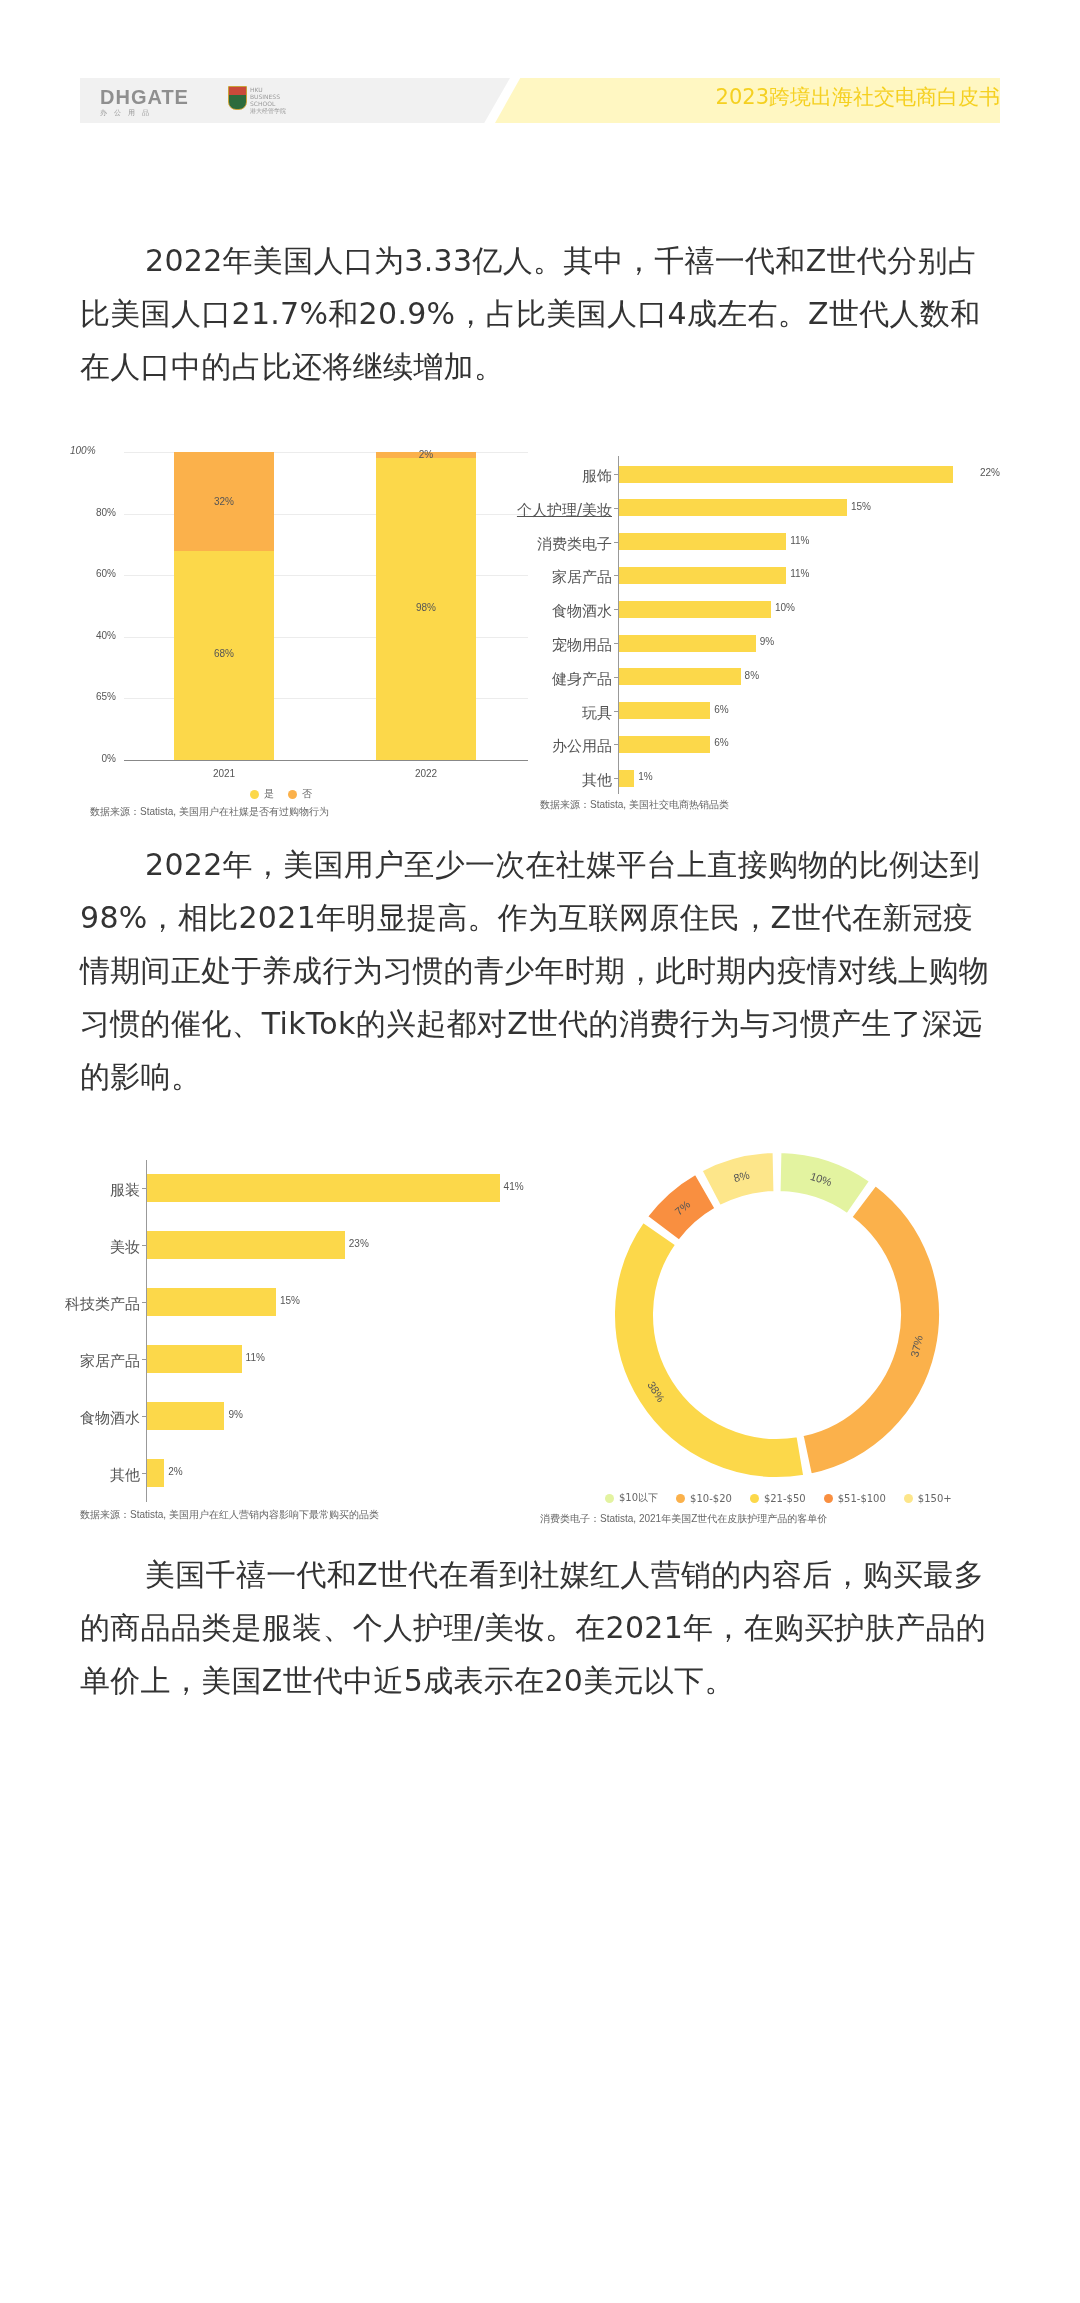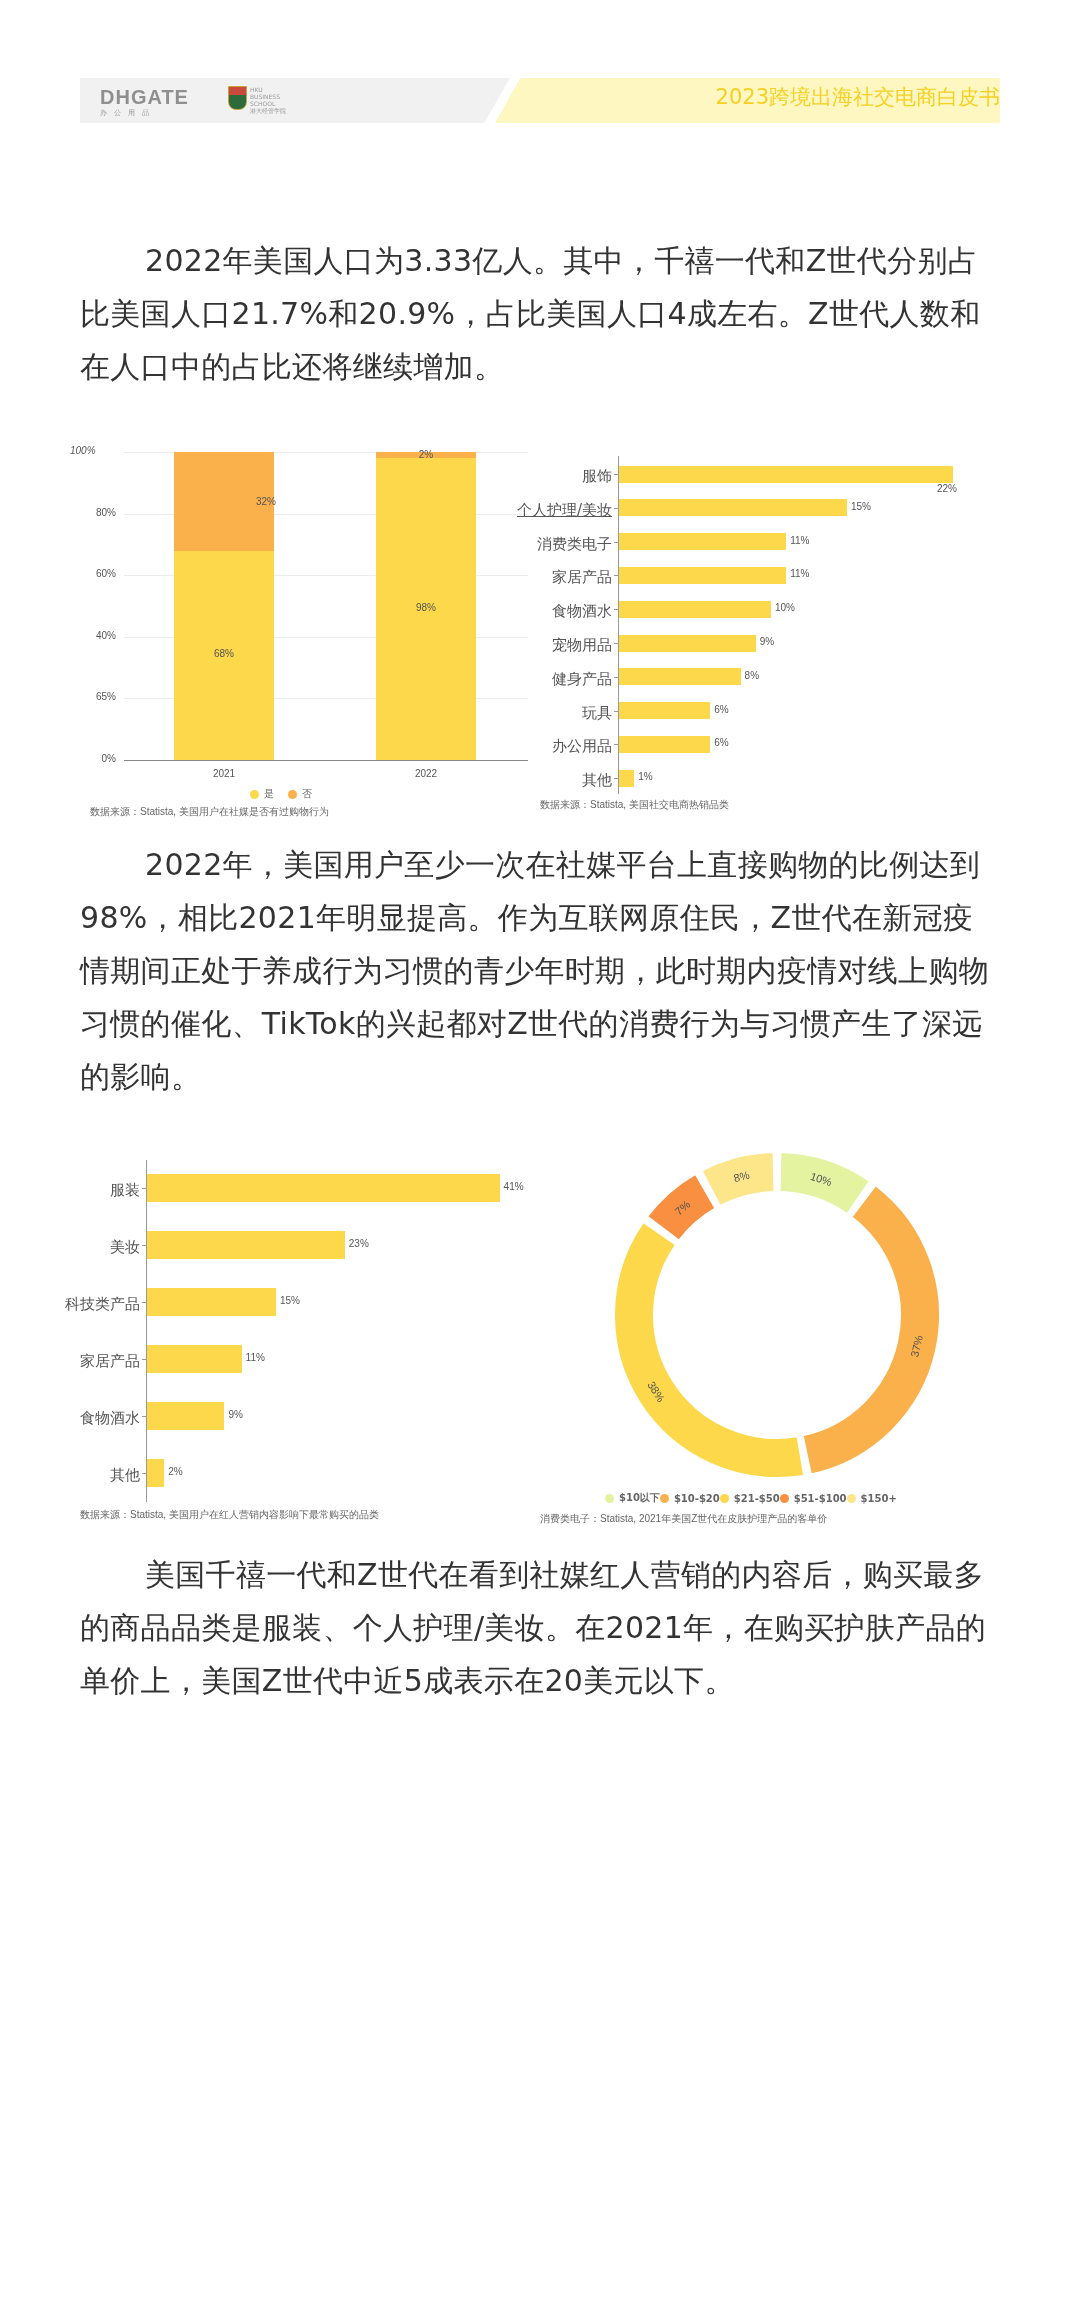--- a/index.html
+++ b/index.html
@@ -55,21 +55,21 @@
       <div class="grid" style="position: absolute; left: 54px; top: 145.2px; width: 404px;"></div>
       <div class="tick" style="position: absolute; left: 0px; top: 138.2px; width: 46px; text-align: right;">60%</div>
       <div class="grid" style="position: absolute; left: 54px; top: 83.6px; width: 404px;"></div>
       <div class="tick" style="position: absolute; left: 0px; top: 76.6px; width: 46px; text-align: right;">80%</div>
       <div class="grid" style="position: absolute; left: 54px; top: 22px; width: 404px;"></div>
       <div class="tick" style="position: absolute; left: 0px; top: 15px; width: 46px; text-align: left; font-style: italic;">100%</div>
       <div style="position: absolute; left: 54px; top: 330px; width: 404px; height: 1px; background: rgb(136, 136, 136);"></div>
       <div class="bar-yellow" style="position: absolute; left: 104px; top: 120.56px; width: 100px; height: 209.44px;"></div>
       <div class="bar-orange" style="position: absolute; left: 104px; top: 22px; width: 100px; height: 98.56px;"></div>
       <div class="blab" style="position: absolute; left: 104px; top: 218.28px; width: 100px; text-align: center;">68%</div>
-      <div class="blab" style="position: absolute; left: 104px; top: 66.28px; width: 100px; text-align: center; padding-left: 42px;">32%</div>
+      <div class="blab" style="position: absolute; left: 104px; top: 66.28px; width: 100px; text-align: center;">32%</div>
       <div class="tick" style="position: absolute; left: 104px; top: 338px; width: 100px; text-align: center;">2021</div>
       <div class="bar-yellow" style="position: absolute; left: 306px; top: 28.16px; width: 100px; height: 301.84px;"></div>
       <div class="bar-orange" style="position: absolute; left: 306px; top: 22px; width: 100px; height: 6.16px;"></div>
       <div class="blab" style="position: absolute; left: 306px; top: 172.08px; width: 100px; text-align: center;">98%</div>
       <div class="blab" style="position: absolute; left: 306px; top: 19.16px; width: 100px; text-align: center;">2%</div>
       <div class="tick" style="position: absolute; left: 306px; top: 338px; width: 100px; text-align: center;">2022</div>
       <div style="position: absolute; left: 180px; top: 357px; display: flex; gap: 14px;">
         <div class="legend-item">
           <span class="dot" style="background:#fcd84a"></span>
           <span>是</span>
@@ -82,21 +82,21 @@
       <div class="src" style="position: absolute; left: 20px; top: 375px; white-space: nowrap;">数据来源：Statista, 美国用户在社媒是否有过购物行为</div>
     </div>
 </div>
 
 <div class="abs" style="left:530px;top:440px;width:480px;height:380px;">
   <div id="c2" style="position:relative;width:480px;height:380px;">
       <div style="position: absolute; left: 88px; top: 16px; width: 1px; height: 338px; background: rgb(153, 153, 153);"></div>
       <div class="cat" style="position: absolute; right: 398px; top: 27px;">服饰</div>
       <div style="position: absolute; left: 84px; top: 34px; width: 4px; height: 1px; background: rgb(153, 153, 153);"></div>
       <div class="bar-yellow" style="position: absolute; left: 89px; top: 25.5px; width: 334.4px; height: 17px;"></div>
-      <div class="blab" style="position: absolute; left: 407px; top: 27px; margin-top: 16px;">22%</div>
+      <div class="blab" style="position: absolute; left: 450px; top: 27px;">22%</div>
       <div class="cat" style="position: absolute; right: 398px; top: 60.8px; text-decoration: underline;">个人护理/美妆</div>
       <div style="position: absolute; left: 84px; top: 67.8px; width: 4px; height: 1px; background: rgb(153, 153, 153);"></div>
       <div class="bar-yellow" style="position: absolute; left: 89px; top: 59.3px; width: 228px; height: 17px;"></div>
       <div class="blab" style="position: absolute; left: 321px; top: 60.8px;">15%</div>
       <div class="cat" style="position: absolute; right: 398px; top: 94.6px;">消费类电子</div>
       <div style="position: absolute; left: 84px; top: 101.6px; width: 4px; height: 1px; background: rgb(153, 153, 153);"></div>
       <div class="bar-yellow" style="position: absolute; left: 89px; top: 93.1px; width: 167.2px; height: 17px;"></div>
       <div class="blab" style="position: absolute; left: 260.2px; top: 94.6px;">11%</div>
       <div class="cat" style="position: absolute; right: 398px; top: 128.4px;">家居产品</div>
       <div style="position: absolute; left: 84px; top: 135.4px; width: 4px; height: 1px; background: rgb(153, 153, 153);"></div>
@@ -170,21 +170,21 @@
         <text x="291.1894301956175" y="42.99891816979306" text-anchor="middle" font-size="11" fill="#555" font-family="Liberation Sans, sans-serif" transform="rotate(18 291.1894301956175 38.99891816979306)">10%</text>
         <path d="M345.5496557225671,45.16562336205601 A163,163 0 0 1 280.88960560329474,334.43805891961034 L272.5731379705844,295.3121548902581 A123,123 0 0 0 321.3656911280721,77.02682008302386 Z" fill="#fbb14b" stroke="#fff" stroke-width="2" stroke-linejoin="round"></path>
         <text x="386.5560969572409" y="210.19448351970556" text-anchor="middle" font-size="11" fill="#555" font-family="Liberation Sans, sans-serif" transform="rotate(-77.4 386.5560969572409 206.19448351970556)">37%</text>
         <path d="M274.1833057147247,335.7173540424923 A163,163 0 0 1 113.15267891120627,81.97368846743761 L145.99864727655444,104.80223117481489 A123,123 0 0 0 267.5125558460806,296.2775125596721 Z" fill="#fcd84a" stroke="#fff" stroke-width="2" stroke-linejoin="round"></path>
         <text x="126.26110665321188" y="255.62323168199657" text-anchor="middle" font-size="11" fill="#555" font-family="Liberation Sans, sans-serif" transform="rotate(57.599999999999994 126.26110665321188 251.62323168199657)">38%</text>
         <path d="M117.16562336205592,76.45034427743298 A163,163 0 0 1 165.49999999999994,33.837859183136544 L185.49999999999994,68.47887533451409 A123,123 0 0 0 149.0268200830238,100.63430887192796 Z" fill="#f98f40" stroke="#fff" stroke-width="2" stroke-linejoin="round"></path>
         <text x="152.43240325871784" y="71.73411704284426" text-anchor="middle" font-size="11" fill="#555" font-family="Liberation Sans, sans-serif" transform="rotate(318.6 152.43240325871784 67.73411704284426)">7%</text>
         <path d="M171.48274627546232,30.548816585312096 A163,163 0 0 1 243.5863855590127,12.035748593600175 L244.424082354347,52.026975932594 A123,123 0 0 0 190.01458768025685,65.99695975456066 Z" fill="#fde68a" stroke="#fff" stroke-width="2" stroke-linejoin="round"></path>
         <text x="211.43734613542568" y="40.49260795860576" text-anchor="middle" font-size="11" fill="#555" font-family="Liberation Sans, sans-serif" transform="rotate(345.59999999999997 211.43734613542568 36.49260795860576)">8%</text>
       </svg>
-      <div style="position: absolute; left: 75px; top: 351px; display: flex;  font-weight: bold;">
+      <div style="position: absolute; left: 75px; top: 351px; display: flex; gap: 18px;">
         <div class="legend-item">
           <span class="dot" style="background:#e3f3a0"></span>
           <span>$10以下</span>
         </div>
         <div class="legend-item">
           <span class="dot" style="background:#fbb14b"></span>
           <span>$10-$20</span>
         </div>
         <div class="legend-item">
           <span class="dot" style="background:#fcd84a"></span>

